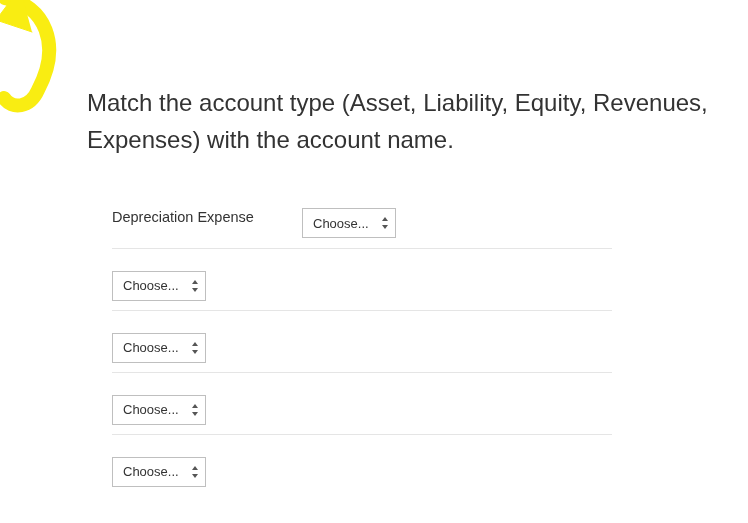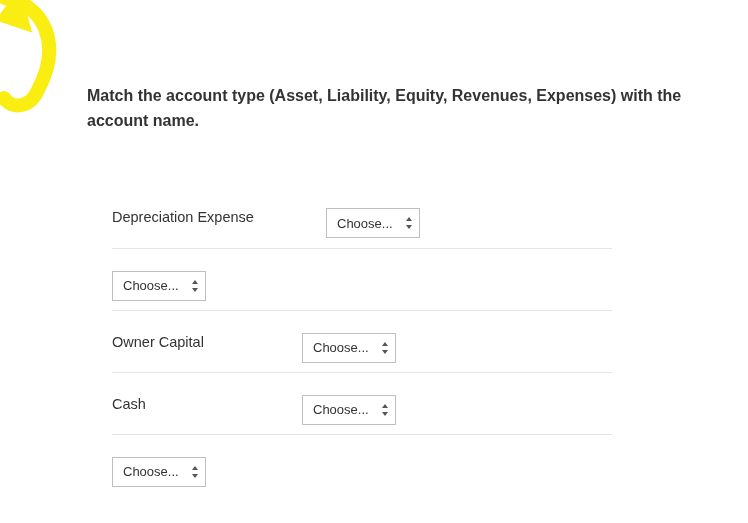--- a/index.html
+++ b/index.html
@@ -15,40 +15,39 @@
       position: absolute;
       top: -10px;
       left: -10px;
       pointer-events: none;
     }
     .question-text {
       position: absolute;
       top: 84px;
       left: 87px;
       right: 30px;
-      font-size: 16px;
+      font-size: 24px;
       color: #333;
       line-height: 1.55;
-      font-weight: 700;
+      font-weight: 400;
     }
     .match-list {
       position: absolute;
       top: 186px;
       left: 112px;
       width: 500px;
     }
     .match-row {
       display: flex;
       align-items: center;
       height: 62px;
       border-top: 1px solid #e5e5e5;
     }
     .match-row:first-child {
       border-top: none;
-      gap: 24px;
     }
     .match-label {
       width: 190px;
       font-size: 14.5px;
       color: #333;
       font-weight: 400;
     }
     .select-wrap {
       position: relative;
       display: inline-block;
@@ -109,33 +108,31 @@
       <div class="pseudo-select">Choose...</div>
       <span class="select-caret">
         <svg width="8" height="12" viewBox="0 0 8 12">
             <path d="M4 0 L7 4 L1 4 Z M4 12 L1 8 L7 8 Z" fill="#555"></path>
           </svg>
       </span>
     </div>
   </div>
 
   <div class="match-row">
-    <div class="match-label">Owner Capital</div>
     <div class="select-wrap">
       <div class="pseudo-select">Choose...</div>
       <span class="select-caret">
         <svg width="8" height="12" viewBox="0 0 8 12">
             <path d="M4 0 L7 4 L1 4 Z M4 12 L1 8 L7 8 Z" fill="#555"></path>
           </svg>
       </span>
     </div>
   </div>
 
   <div class="match-row">
-    <div class="match-label">Cash</div>
     <div class="select-wrap">
       <div class="pseudo-select">Choose...</div>
       <span class="select-caret">
         <svg width="8" height="12" viewBox="0 0 8 12">
             <path d="M4 0 L7 4 L1 4 Z M4 12 L1 8 L7 8 Z" fill="#555"></path>
           </svg>
       </span>
     </div>
   </div>
 

